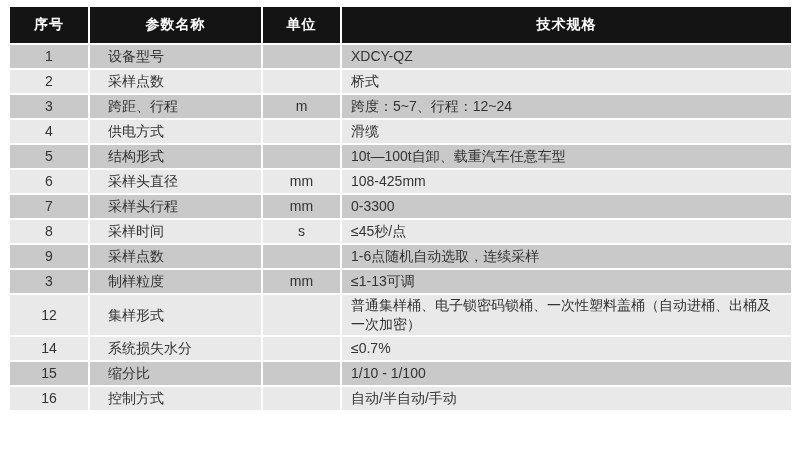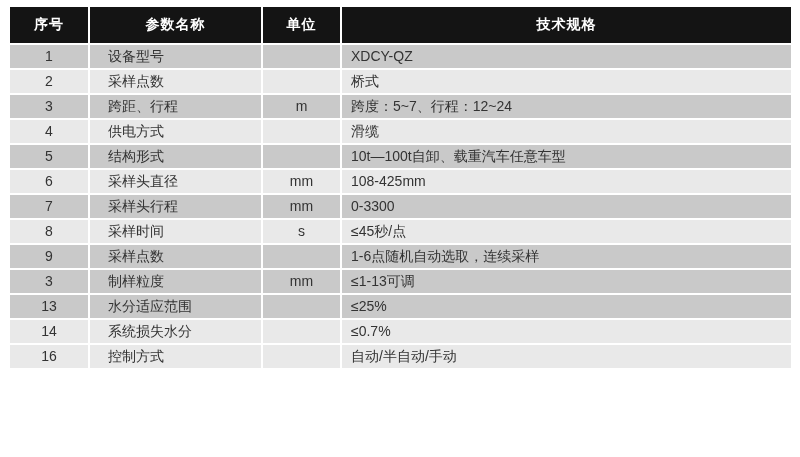--- a/index.html
+++ b/index.html
@@ -124,31 +124,37 @@
           <td class="col-name">采样点数</td>
           <td class="col-unit"></td>
           <td class="col-spec">1-6点随机自动选取，连续采样</td>
         </tr>
         <tr class="odd">
           <td class="col-index">3</td>
           <td class="col-name">制样粒度</td>
           <td class="col-unit">mm</td>
           <td class="col-spec">≤1-13可调</td>
         </tr>
-        <tr class="odd">
-          <td class="col-index">13</td>
-          <td class="col-name">水分适应范围</td>
+        <tr class="even">
+          <td class="col-index">12</td>
+          <td class="col-name">集样形式</td>
           <td class="col-unit"></td>
-          <td class="col-spec">≤25%</td>
+          <td class="col-spec">普通集样桶、电子锁密码锁桶、一次性塑料盖桶（自动进桶、出桶及一次加密）</td>
         </tr>
         <tr class="even">
           <td class="col-index">14</td>
           <td class="col-name">系统损失水分</td>
           <td class="col-unit"></td>
           <td class="col-spec">≤0.7%</td>
+        </tr>
+        <tr class="odd">
+          <td class="col-index">15</td>
+          <td class="col-name">缩分比</td>
+          <td class="col-unit"></td>
+          <td class="col-spec">1/10 - 1/100</td>
         </tr>
         <tr class="even">
           <td class="col-index">16</td>
           <td class="col-name">控制方式</td>
           <td class="col-unit"></td>
           <td class="col-spec">自动/半自动/手动</td>
         </tr>
       </tbody>
   </table>
 </div>

